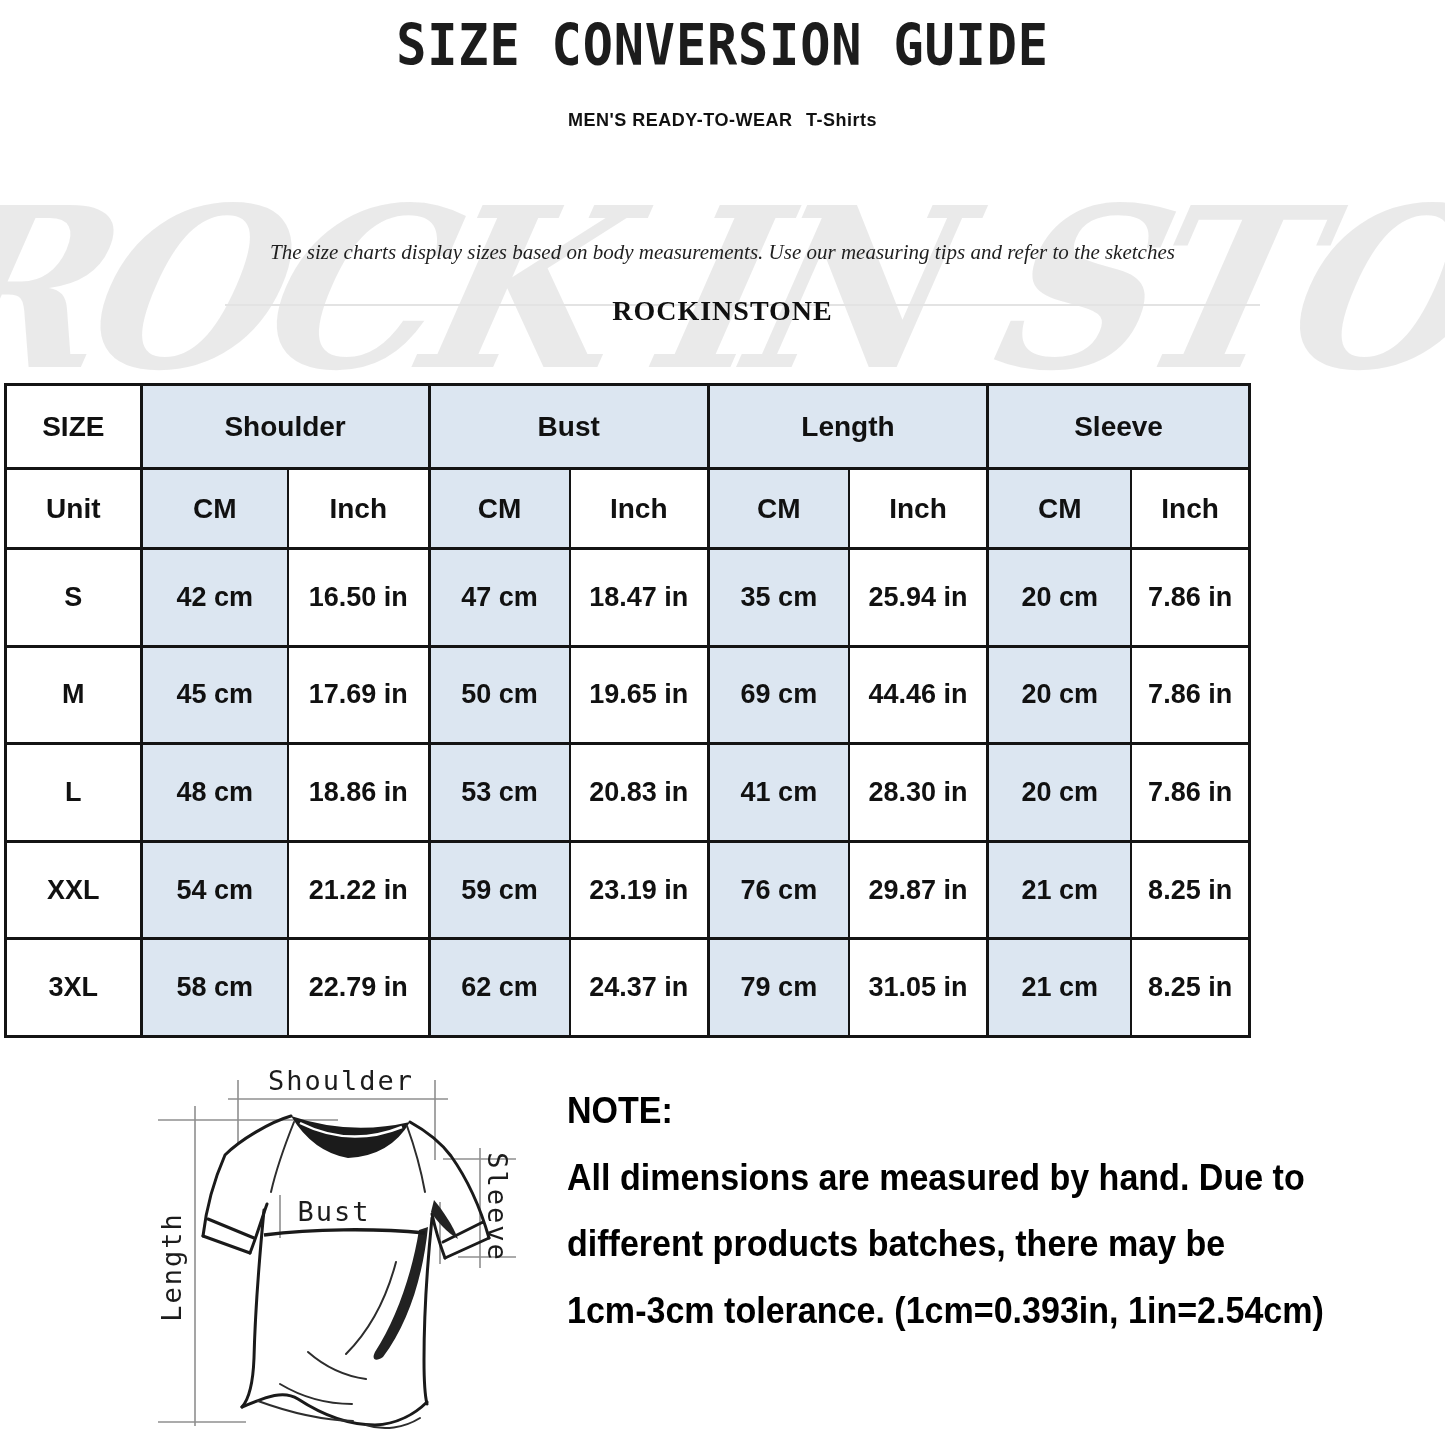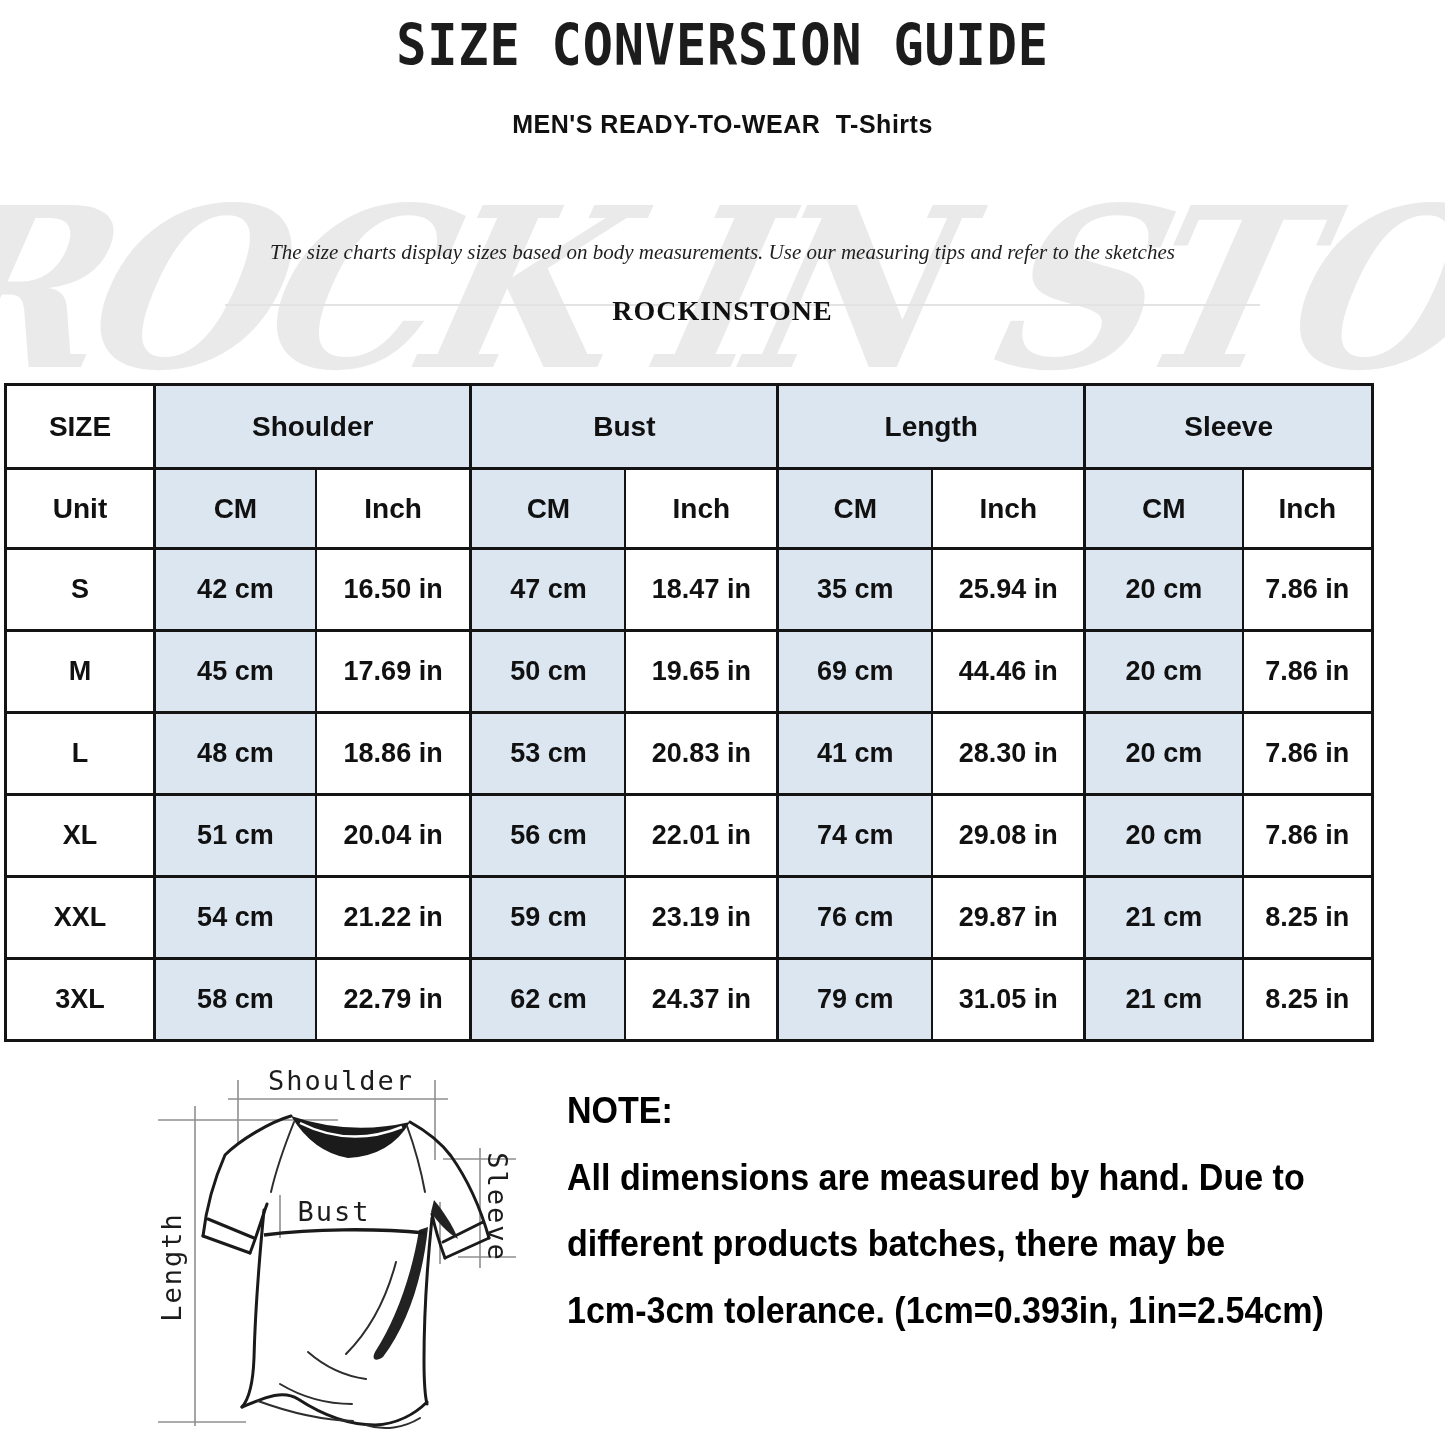--- a/index.html
+++ b/index.html
@@ -10,34 +10,34 @@
   .watermark{position:absolute;top:158px;left:-34px;white-space:nowrap;
     font-family:"DejaVu Serif",serif;font-style:italic;font-weight:bold;
     font-size:218px;letter-spacing:-14px;transform:skewX(-14deg) scaleY(1.02);
     transform-origin:left top;color:rgba(90,90,90,0.13);z-index:0;user-select:none;}
 
   
   .title{position:absolute;top:12px;left:0;right:0;margin:0;text-align:center;z-index:2;
     font-family:"DejaVu Sans Mono",monospace;font-weight:700;font-size:57px;
     letter-spacing:1px;transform:scaleX(0.88);color:#1c1c1c;}
   .subtitle{position:absolute;top:110px;left:0;right:0;text-align:center;z-index:2;
-    font-weight:700;font-size:25px;letter-spacing:0.5px;color:#111;}
+    font-weight:700;font-size:18px;letter-spacing:0.5px;color:#111;}
   .subtitle .sub2{margin-left:8px;}
   .desc{position:absolute;left:0;right:0;margin:0;text-align:center;z-index:2;
     font-family:"Liberation Serif",serif;font-style:italic;font-size:21px;color:#1f1f1f;}
   .desc.l1{top:194px;margin-top:46px;}
   .desc.l2{top:235px;}
   .brand-rule{position:absolute;top:304px;left:225px;right:185px;height:0;
     border-top:2px solid #e3e3e3;z-index:1;}
   .brand{position:absolute;top:295px;left:0;right:0;text-align:center;z-index:2;
     font-family:"Liberation Serif",serif;font-weight:700;font-size:28px;
     letter-spacing:1px;color:#101010;}
 
   
-  table.size-table{position:absolute;top:383px;left:4px;width:1370px;height:655px;z-index:3;
+  table.size-table{position:absolute;top:383px;left:4px;width:1247px;height:655px;z-index:3;
     border-collapse:collapse;table-layout:fixed;background:#fff;
     border:3px solid #141414;}
   .size-table th,.size-table td{border:2px solid #141414;text-align:center;vertical-align:middle;
     font-weight:700;padding:0;color:#111;}
   .size-table thead th{font-size:28px;}
   .size-table tbody th,.size-table tbody td{font-size:27px;}
   .size-table .grp-l{border-left:3px solid #141414;}
   .size-table tr{border-top:3px solid #141414;}
   .size-table .b{background:#dce6f1;}
   .size-table .w{background:#ffffff;}
@@ -133,31 +133,20 @@
         <td class="w">7.86 in</td>
       </tr>
       <tr class="drow">
         <th class="w">L</th>
         <td class="b grp-l">48 cm</td>
         <td class="w">18.86 in</td>
         <td class="b grp-l">53 cm</td>
         <td class="w">20.83 in</td>
         <td class="b grp-l">41 cm</td>
         <td class="w">28.30 in</td>
-        <td class="b grp-l">20 cm</td>
-        <td class="w">7.86 in</td>
-      </tr>
-      <tr class="drow">
-        <th class="w">XL</th>
-        <td class="b grp-l">51 cm</td>
-        <td class="w">20.04 in</td>
-        <td class="b grp-l">56 cm</td>
-        <td class="w">22.01 in</td>
-        <td class="b grp-l">74 cm</td>
-        <td class="w">29.08 in</td>
         <td class="b grp-l">20 cm</td>
         <td class="w">7.86 in</td>
       </tr>
       <tr class="drow">
         <th class="w">XXL</th>
         <td class="b grp-l">54 cm</td>
         <td class="w">21.22 in</td>
         <td class="b grp-l">59 cm</td>
         <td class="w">23.19 in</td>
         <td class="b grp-l">76 cm</td>

